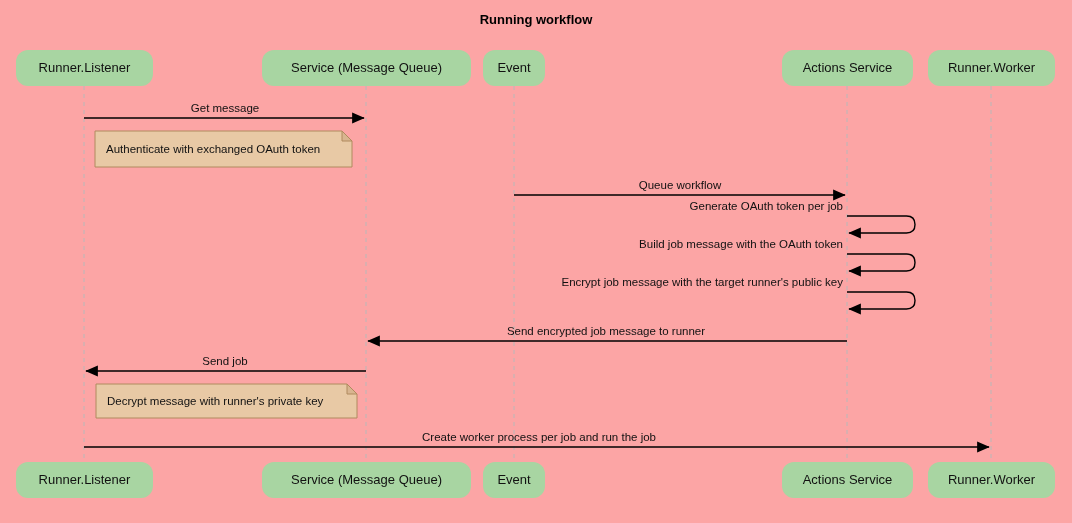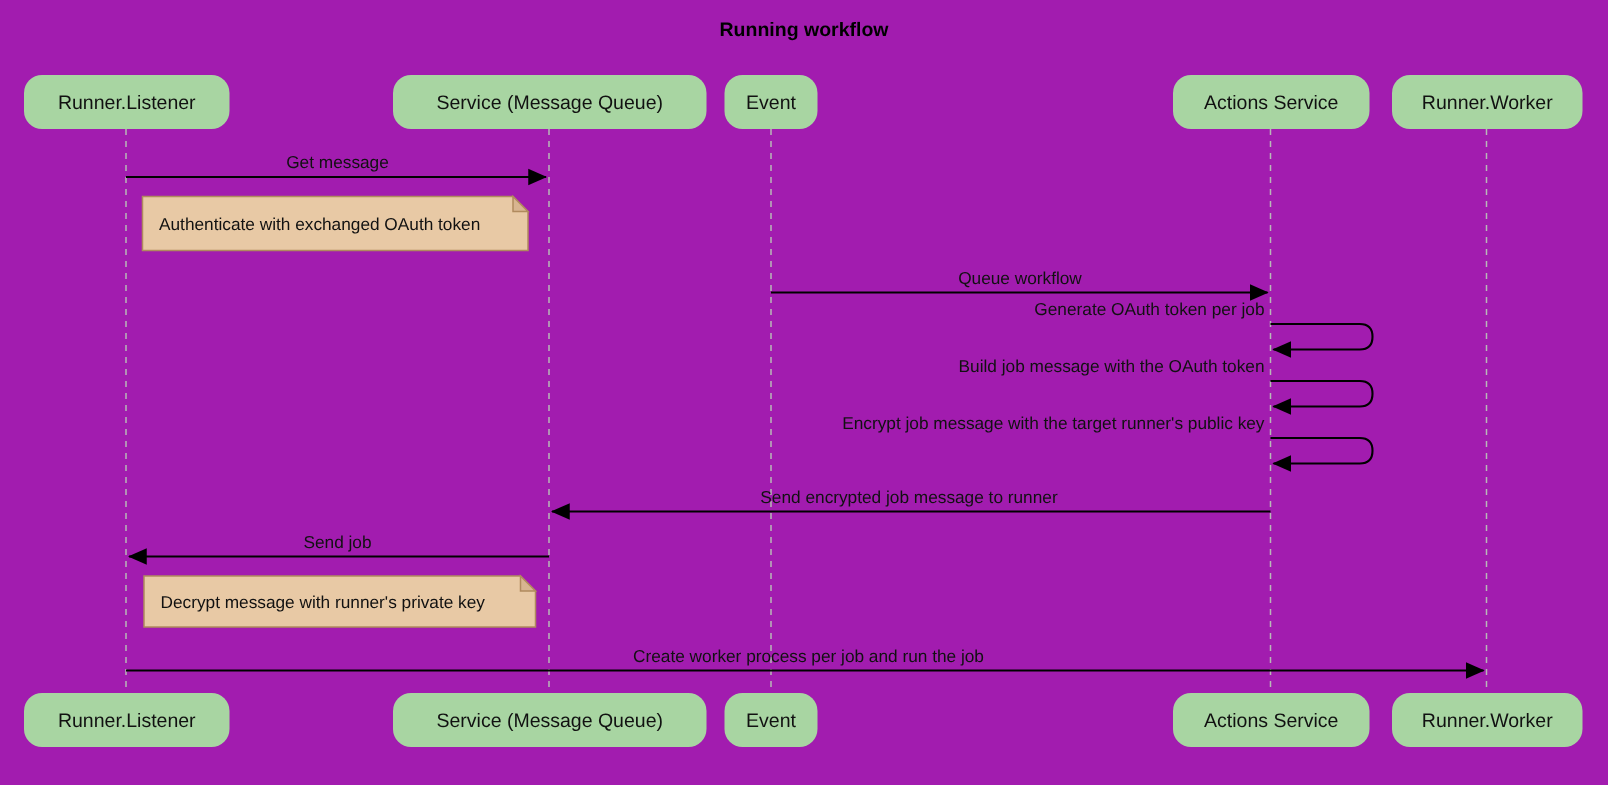--- a/index.html
+++ b/index.html
@@ -8,21 +8,21 @@
     background: #ffffff;
   }
   body {
     font-family: "Liberation Sans", sans-serif;
     -webkit-font-smoothing: antialiased;
   }
   #canvas {
     position: relative;
     width: 1072px;
     height: 523px;
-    background: #a21caf;
+    background: #fca5a5;
     overflow: hidden;
   }
   #diagram-svg {
     position: absolute;
     left: 0;
     top: 0;
     width: 1072px;
     height: 523px;
   }
   .title-text {

